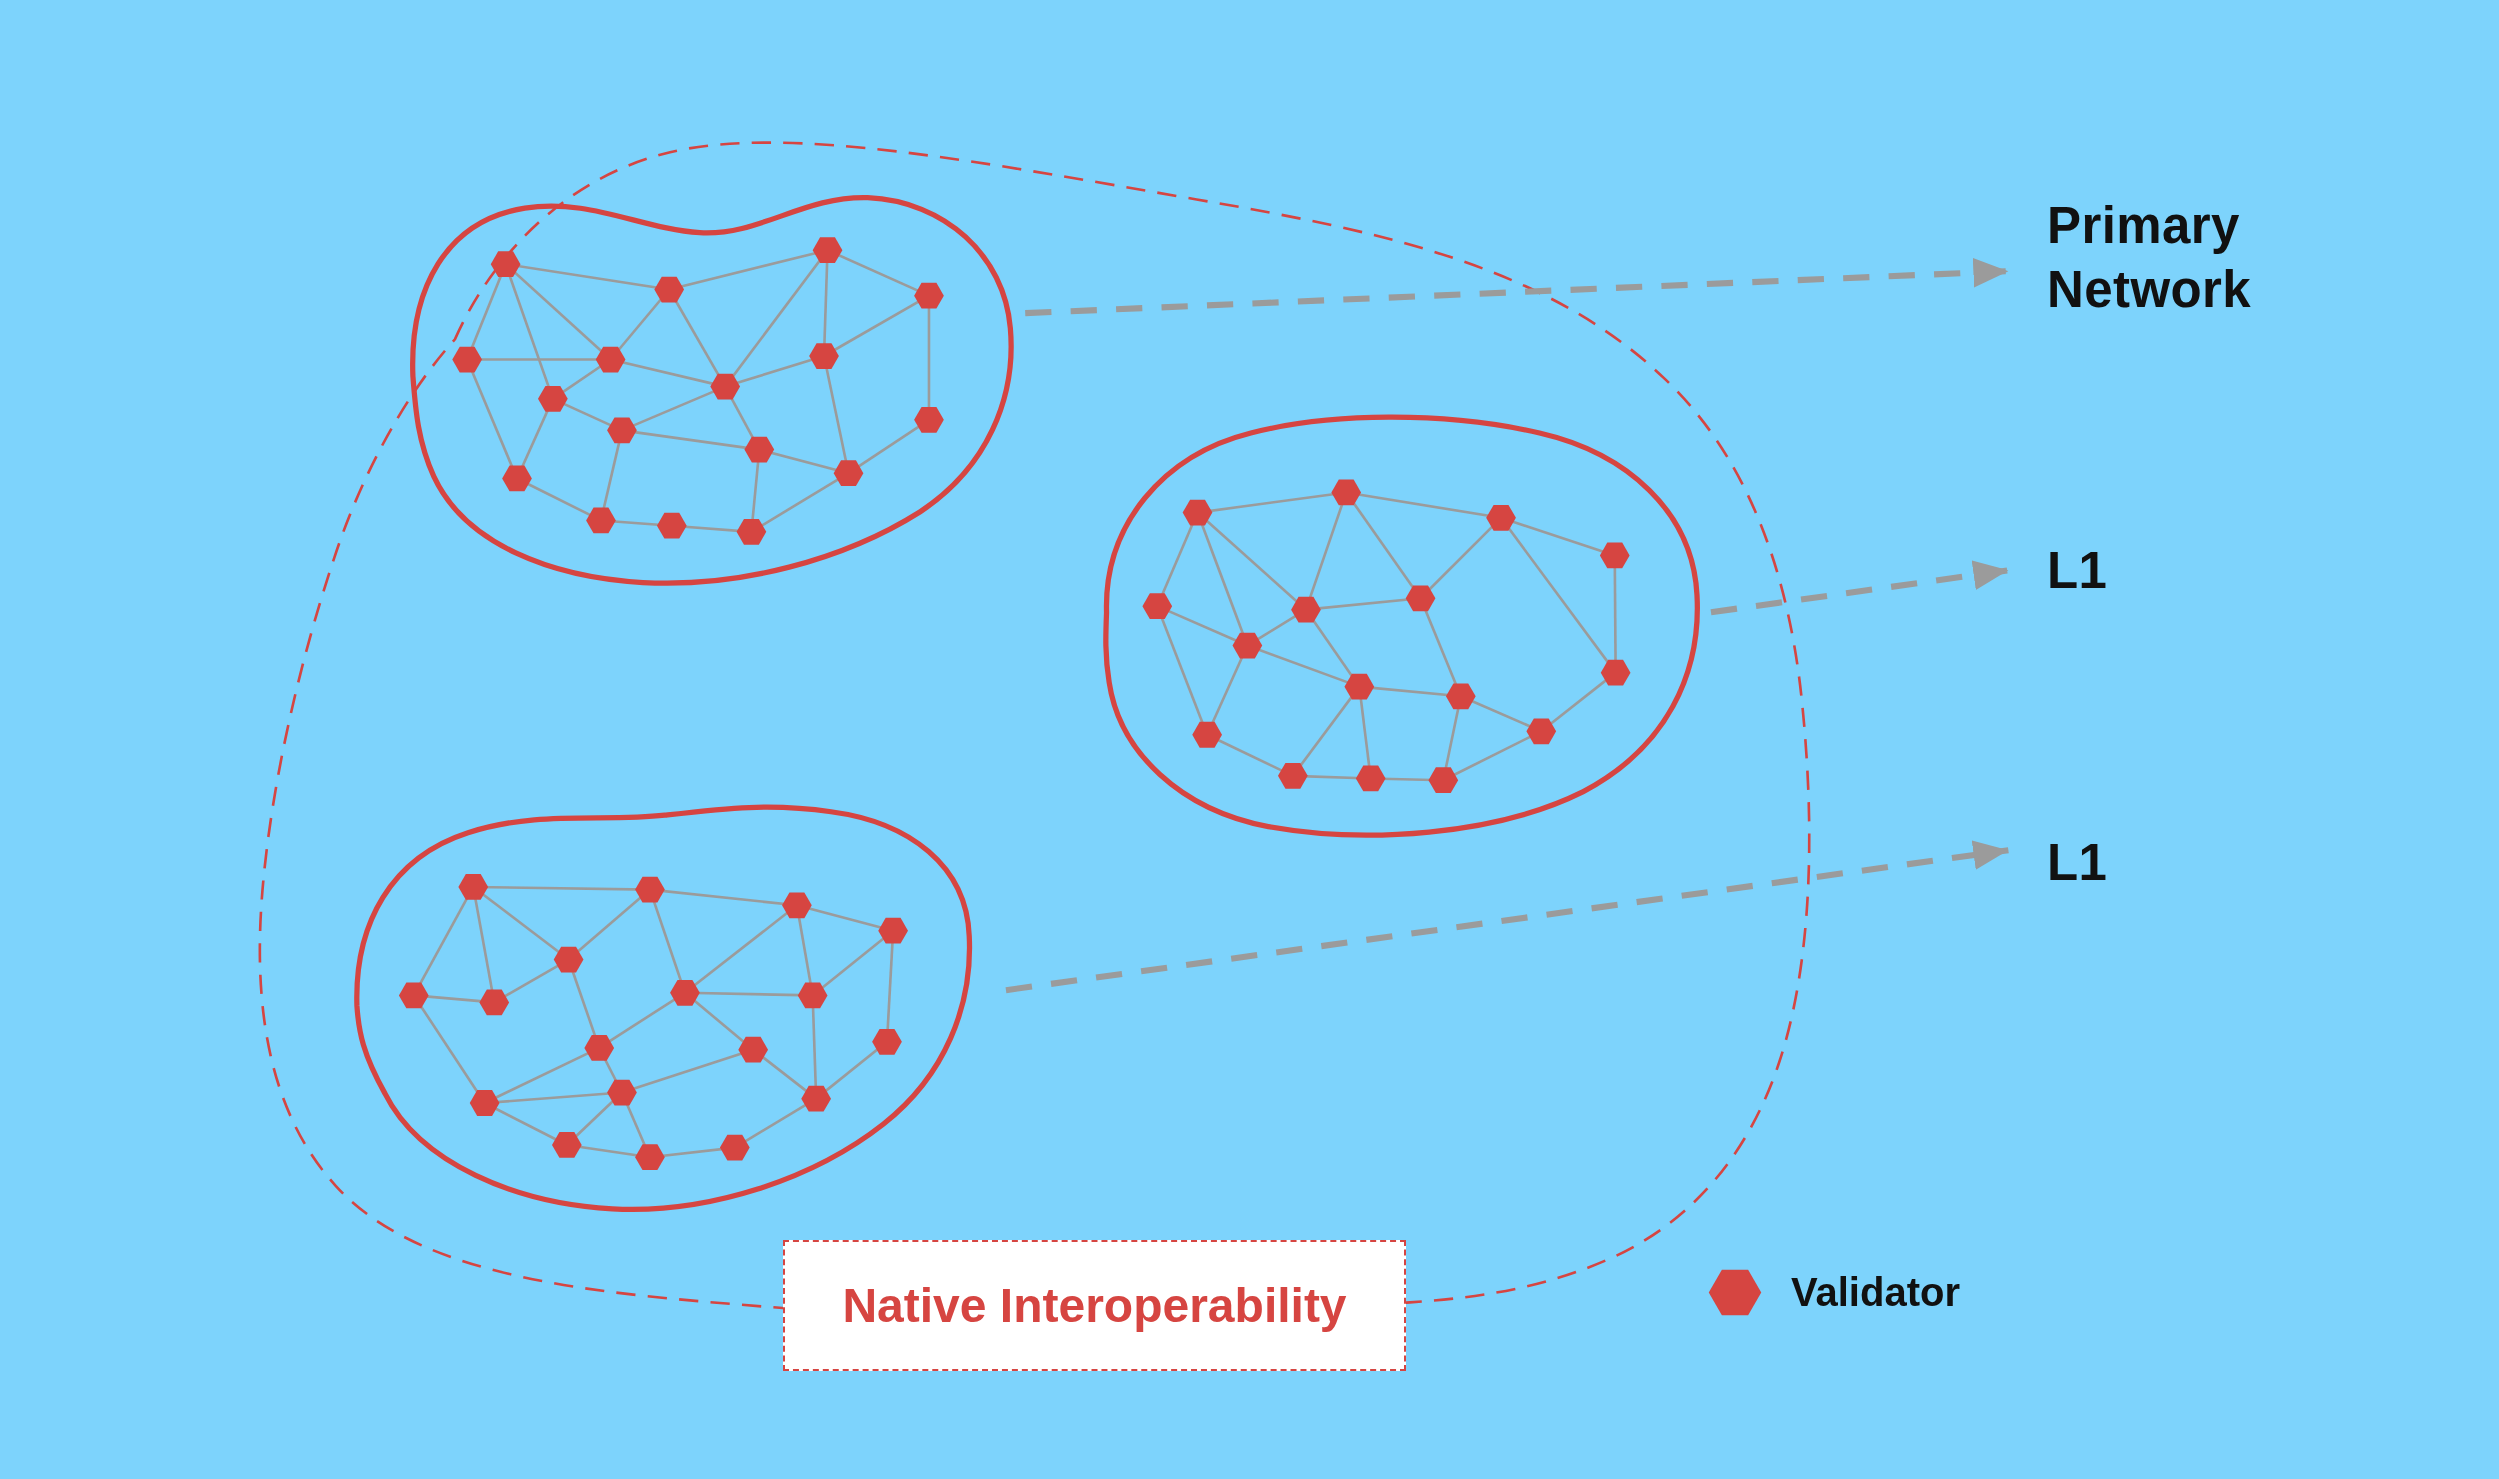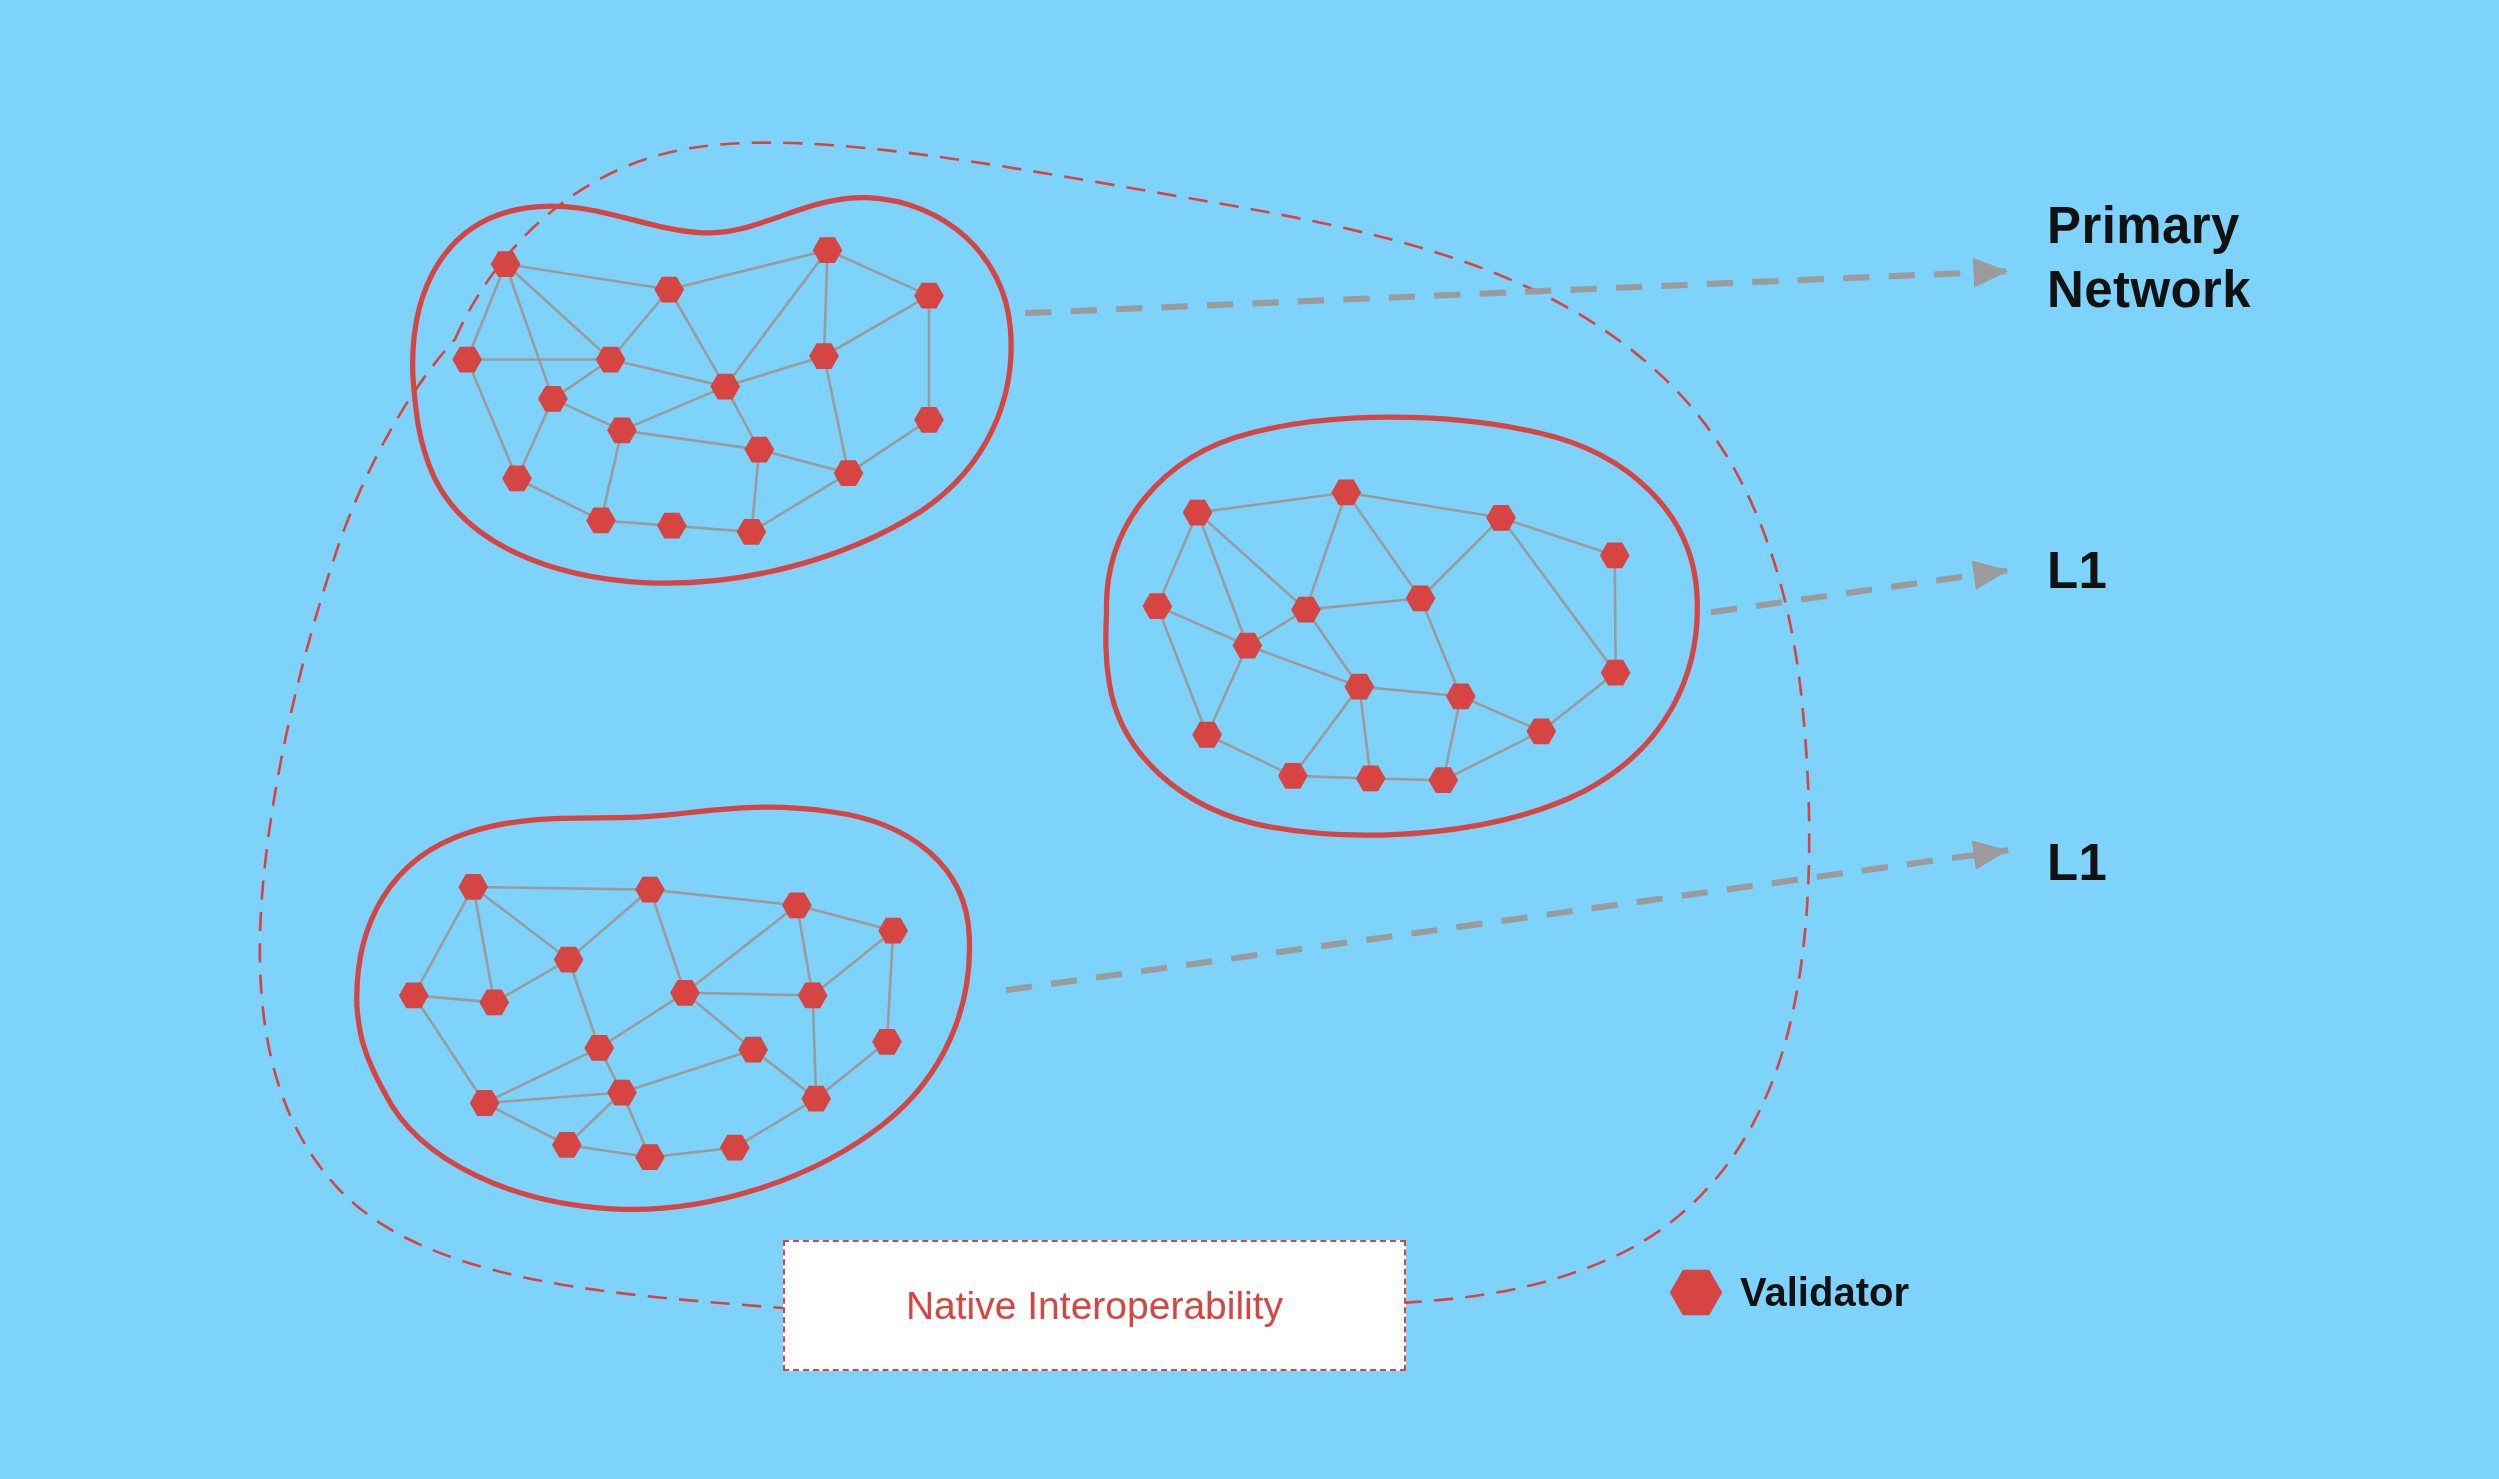--- a/index.html
+++ b/index.html
@@ -27,28 +27,28 @@
     position: absolute;
     left: 783px; top: 1240px;
     width: 623px; height: 131px;
     background: #ffffff;
     border: 2.6px dashed var(--red, #d64541);
     box-sizing: border-box;
     display: flex; align-items: center; justify-content: center;
   }
   .interop-box span {
     color: var(--red, #d64541);
-    font-weight: 400;
-    font-size: 39px;
+    font-weight: 700;
+    font-size: 48px;
     text-align: right;
   }
   .legend {
     position: absolute;
-    left: 1668px; top: 1268px;
-    display: flex; align-items: center; gap: 16px;
+    left: 1707px; top: 1268px;
+    display: flex; align-items: center; gap: 28px;
   }
   .legend-hex { width: 56px; height: 49px; }
   .legend-label { font-weight: 700; font-size: 40px; color: var(--text, #111111); }
 </style>
 </head>
 <body>
 
 <div class="canvas">
 
   <svg id="diagram-svg" viewBox="0 0 2858 1692">

